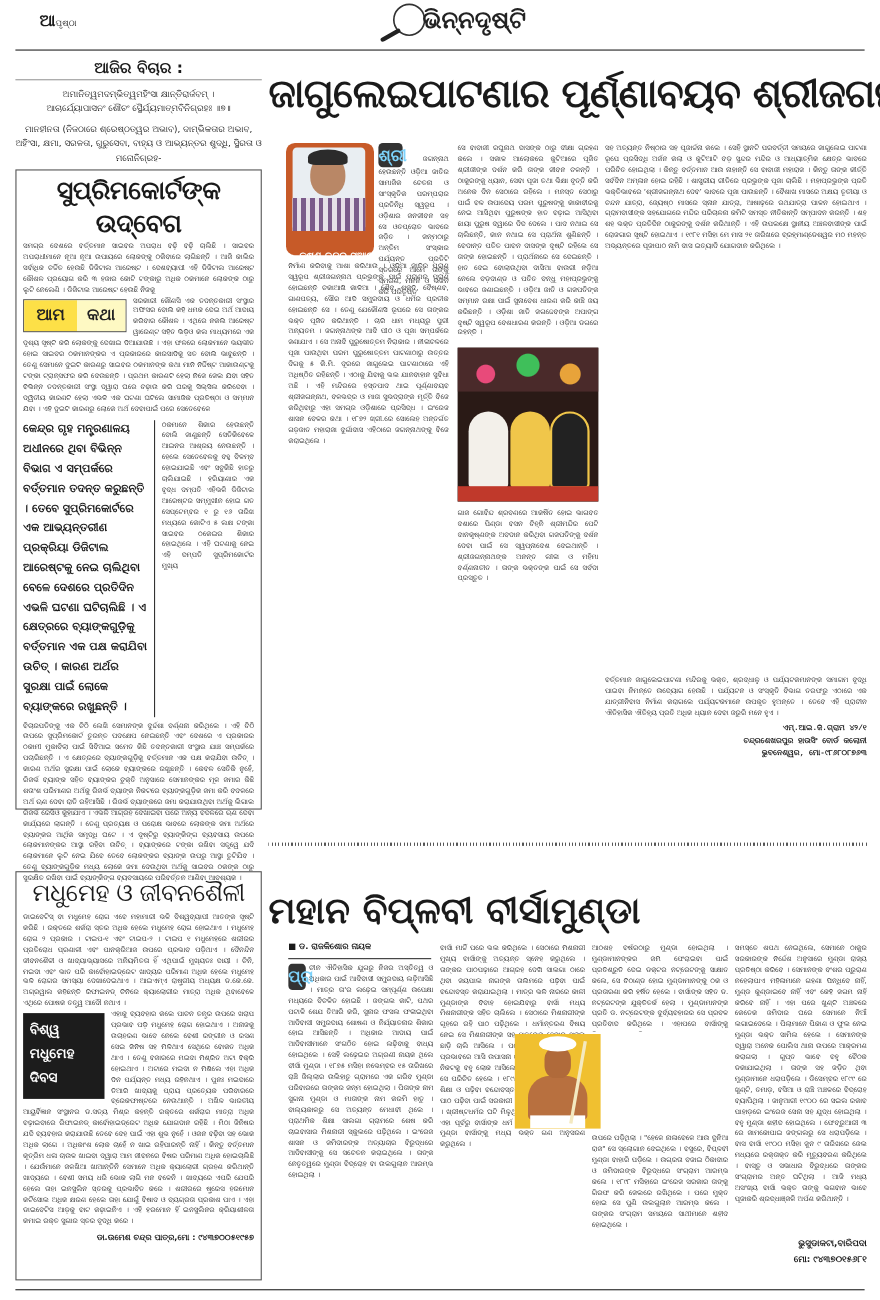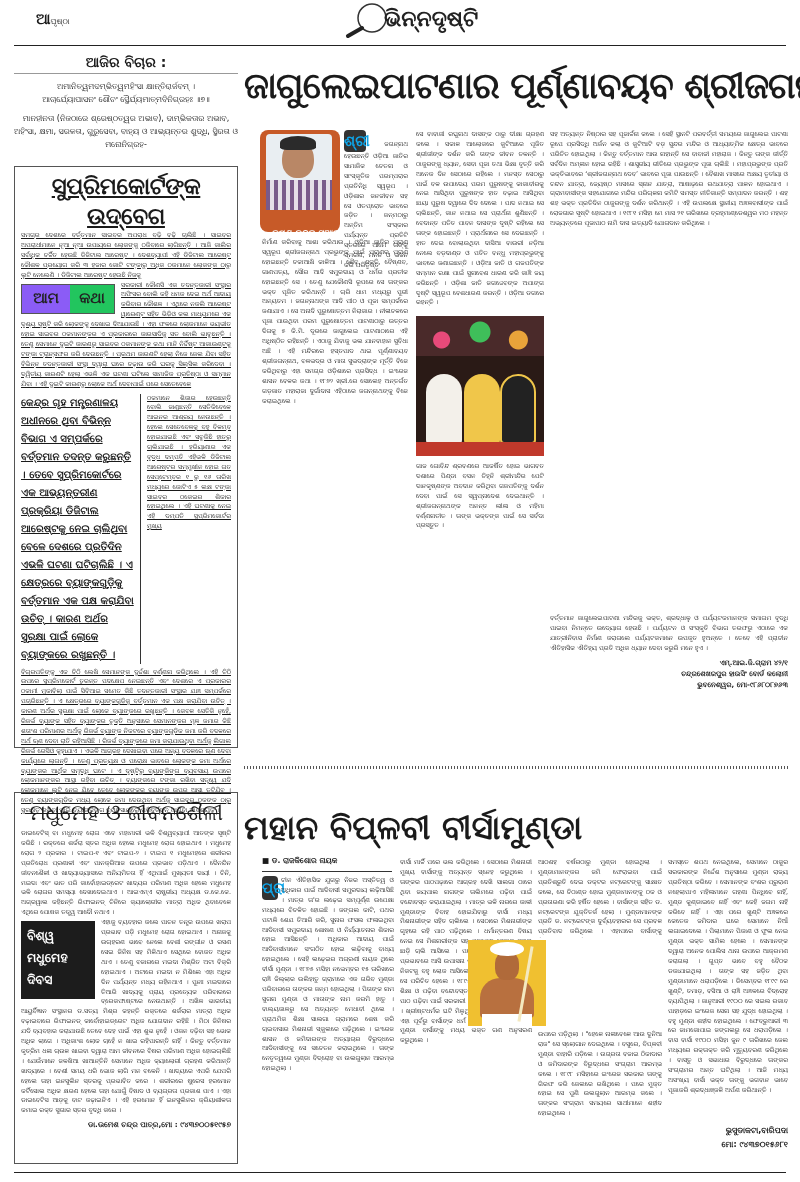--- a/index.html
+++ b/index.html
@@ -16,39 +16,39 @@
   .section-head { position: absolute; left: 330px; top: 0; width: 260px; height: 40px; }
   .section-head .lens { position: absolute; left: 0; top: 2px; width: 44px; height: 36px; }
   .section-head .txt { position: absolute; left: 40px; top: 6px; font-size: 22px; font-weight: bold; color: #222; }
 
   
   .thought { position: absolute; left: 14px; top: 50px; width: 224px; text-align: center; }
   .thought-title { font-size: 14px; font-weight: bold; padding: 4px 0 2px; border-bottom: 1.5px solid #999; }
   .thought-verse { font-size: 8px; line-height: 13px; margin-top: 6px; }
   .thought-body { font-size: 8px; line-height: 13px; margin-top: 6px; }
 
-  .sc-box { position: absolute; left: 14px; top: 166px; width: 224px; height: 582px; border: 1px solid #555; padding: 4px 6px; text-decoration: underline; }
+  .sc-box { position: absolute; left: 14px; top: 154px; width: 224px; height: 582px; border: 1px solid #555; padding: 4px 6px; }
   .sc-title { font-size: 23px; font-weight: bold; line-height: 30px; text-align: center; letter-spacing: -0.5px; }
   .body-text { font-size: 6.4px; line-height: 9.9px; text-align: justify; color: #222; }
   .ama-katha { float: left; width: 94px; height: 30px; margin: 3px 6px 3px 0; border: 1px solid #555; display: flex; }
-  .ama-katha .a { background: #8b5cf6; width: 48px; font-size: 15px; font-weight: bold; display: flex; align-items: center; justify-content: center; }
-  .ama-katha .b { background: #22c55e; flex: 1; font-size: 15px; font-weight: bold; display: flex; align-items: center; justify-content: center; }
+  .ama-katha .a { background: #fde047; width: 48px; font-size: 15px; font-weight: bold; display: flex; align-items: center; justify-content: center; }
+  .ama-katha .b { background: #fef9c3; flex: 1; font-size: 15px; font-weight: bold; display: flex; align-items: center; justify-content: center; }
   .pull-row { display: flex; margin: 4px 0; }
   .pullquote { width: 120px; font-size: 10.2px; line-height: 18px; font-weight: bold; padding-right: 6px; border-right: 1px solid #333; }
   .pull-side { flex: 1; padding-left: 6px; }
 
   
   .jag-title { position: absolute; left: 244px; top: 60px; width: 546px; font-size: 36px; font-weight: bold; letter-spacing: -1px; line-height: 52px; white-space: nowrap; }
   .author-photo { position: absolute; left: 260px; top: 130px; width: 80px; height: 102px; background: #c75a28; border-radius: 8px; overflow: hidden; }
   .author-photo .face { position: absolute; left: 6px; top: 4px; width: 66px; height: 76px; background: #e9eef2; border-radius: 4px; }
   .author-photo .head { position: absolute; left: 22px; top: 10px; width: 32px; height: 38px; background: #b98766; border-radius: 50% 50% 45% 45%; }
   .author-photo .hair { position: absolute; left: 20px; top: 6px; width: 36px; height: 14px; background: #2b2b2b; border-radius: 50% 50% 20% 20%; }
   .author-photo .shirt { position: absolute; left: 6px; top: 50px; width: 66px; height: 30px; background: repeating-linear-gradient(90deg,#7a5a8a 0 4px,#e6dfe8 4px 8px), #9b82a5; }
   .author-name { position: absolute; left: 262px; top: 228px; width: 78px; font-size: 9px; font-weight: bold; color: #fff; text-align: right; }
-  .dropcap { display: inline-block; width: 22px; height: 22px; background: #333; color: #0ea5e9; font-size: 15px; font-weight: bold; line-height: 22px; border-radius: 4px; }
+  .dropcap { display: inline-block; width: 22px; height: 22px; background: #333; color: #7dd3fc; font-size: 15px; font-weight: bold; line-height: 22px; border-radius: 4px; }
 
   .col { position: absolute; }
   .temple-img { position: absolute; left: 416px; top: 316px; width: 128px; height: 140px; background: #2a1a16; overflow: hidden; }
   .temple-img .garland { position: absolute; top: 0; left: 0; width: 100%; height: 40px; background: radial-gradient(circle at 20% 60%, #e84a7a 0 8px, transparent 9px), radial-gradient(circle at 50% 40%, #3fbf5a 0 10px, transparent 11px), radial-gradient(circle at 80% 60%, #e8a33a 0 9px, transparent 10px), #4a2a2a; }
   .temple-img .deity { position: absolute; bottom: 12px; width: 36px; height: 70px; border-radius: 18px 18px 4px 4px; }
   .temple-img .base { position: absolute; bottom: 0; left: 0; width: 100%; height: 14px; background: #c0392b; }
   .sign { text-align: right; font-size: 7px; line-height: 11px; font-weight: bold; }
 
   .hatch { position: absolute; left: 244px; top: 766px; width: 546px; height: 3px; background: repeating-linear-gradient(90deg, #555 0 1px, transparent 1px 3px); }
 
@@ -136,21 +136,21 @@
   <div class="deity" style="left:48px; background:#f0c64a;"></div>
   <div class="deity" style="left:84px; background:#222; border:2px solid #f0c64a;"></div>
   <div class="base"></div>
 </div>
 
 <div class="col body-text" style="left:416px; top:462px; width:128px; height:300px; overflow:hidden;">ଗାଜ ଗୋବିନ୍ଦ ଶ୍ରବଣରେ ଆକର୍ଷିତ ହୋଇ ଭାଗବତ ଦଶାରେ ପିଣ୍ଡା ବସନ ଚିହ୍ନି ଶ୍ରୀମନ୍ଦିର ପେଟି ଦାନକୃଷ୍ଣଙ୍କ ଅବଦାନ କରିଥିବା ଗଜପତିଙ୍କୁ ଦର୍ଶନ ଦେବା ପାଇଁ ସେ ସ୍ୱପ୍ନାଦେଶ ଦେଇଥାନ୍ତି । ଶ୍ରୀଜଗନ୍ନାଥଙ୍କ ଅନନ୍ତ ଲୀଳା ଓ ମହିମା ବର୍ଣ୍ଣନାତୀତ । ତାଙ୍କ ଭକ୍ତଙ୍କ ପାଇଁ ସେ ସର୍ବଦା ପ୍ରସ୍ତୁତ ।</div>
 
 <div class="col" style="left:550px; top:130px; width:238px; height:634px;">
   <div class="body-text" style="height:480px; overflow:hidden;">ସହ ଅତ୍ୟନ୍ତ ନିଷ୍ଠାର ସହ ପୂଜାର୍ଚ୍ଚନା କଲେ । ସେହି ସ୍ଥାନଟି ପରବର୍ତ୍ତୀ ସମୟରେ ଜାଗୁଲେଇ ପାଟଣା ରୂପେ ପ୍ରସିଦ୍ଧି ଅର୍ଜନ କଲା ଓ କୁଟିଆଟି ବଡ଼ ସୁନ୍ଦର ମନ୍ଦିର ଓ ଆଧ୍ୟାତ୍ମିକ କ୍ଷେତ୍ର ଭାବରେ ପରିଚିତ ହୋଇଥିଲା । କିନ୍ତୁ ବର୍ତ୍ତମାନ ଆଉ ନାହାନ୍ତି ସେ ବାବାଜୀ ମହାରାଜ । କିନ୍ତୁ ତାଙ୍କ କୀର୍ତ୍ତି ସର୍ବଦିନ ଅମ୍ଳାନ ହୋଇ ରହିଛି । ଶାସ୍ତ୍ରୀୟ ରୀତିରେ ପ୍ରଭୁଙ୍କ ପୂଜା ଚାଲିଛି । ମହାପ୍ରଭୁଙ୍କ ପ୍ରତି ଭକ୍ତିଭାବରେ ‘ଶ୍ରୀଜଗନ୍ନାଥ ଦେବ’ ଭାବରେ ପୂଜା ପାଉଛନ୍ତି । ବୈଶାଖ ମାସରେ ଅକ୍ଷୟ ତୃତୀୟା ଓ ଚନ୍ଦନ ଯାତ୍ରା, ଜ୍ୟେଷ୍ଠ ମାସରେ ସ୍ନାନ ଯାତ୍ରା, ଆଷାଢ଼ରେ ରଥଯାତ୍ରା ପାଳନ ହୋଇଥାଏ । ଗ୍ରାମବାସୀଙ୍କ ସହଯୋଗରେ ମନ୍ଦିର ପରିଚାଳନା କମିଟି ସମସ୍ତ ନୀତିକାନ୍ତି ସମ୍ପାଦନ କରନ୍ତି । ଶହ ଶହ ଭକ୍ତ ପ୍ରତିଦିନ ଠାକୁରଙ୍କୁ ଦର୍ଶନ କରିଥାନ୍ତି । ଏହି ଉପଲକ୍ଷେ ସ୍ଥାନୀୟ ଅଞ୍ଚଳବାସୀଙ୍କ ପାଇଁ ରୋଜଗାର ସୃଷ୍ଟି ହୋଇଥାଏ । ୧୯୮୧ ମସିହା ମେ ମାସ ୨୧ ତାରିଖରେ ବ୍ରହ୍ମାଣ୍ଡେଶ୍ୱର ମଠ ମହନ୍ତ ଅଭ୍ୟନ୍ତରେ ପୂଜାପାଠ ନାମି ଦାସ ଇତ୍ୟାଦି ଯୋଗଦାନ କରିଥିଲେ ।</div>
   <div class="body-text" style="margin-top:4px;">ବର୍ତ୍ତମାନ ଜାଗୁଲେଇପାଟଣା ମନ୍ଦିରକୁ ଭକ୍ତ, ଶ୍ରଦ୍ଧାଳୁ ଓ ପର୍ଯ୍ୟଟକମାନଙ୍କ ସମାଗମ ବୃଦ୍ଧି ପାଇବା ନିମନ୍ତେ ଉଦ୍ୟୋଗ ହେଉଛି । ପର୍ଯ୍ୟଟନ ଓ ସଂସ୍କୃତି ବିଭାଗ ତରଫରୁ ଏଠାରେ ଏକ ଯାତ୍ରୀନିବାସ ନିର୍ମାଣ କରାଗଲେ ପର୍ଯ୍ୟଟକମାନେ ଉପକୃତ ହୁଅନ୍ତେ । ତେବେ ଏହି ପ୍ରାଚୀନ ଐତିହାସିକ ଐତିହ୍ୟ ପ୍ରତି ଅଧିକ ଧ୍ୟାନ ଦେବା ଜରୁରି ମନେ ହୁଏ ।</div>
-  <div class="sign" style="margin-top:4px;">
+  <div class="sign" style="margin-top:4px;font-family:Liberation Mono, monospace;">
     <div>ଏମ୍.ଆଇ.ଜି.ଗ୍ରାମ ୪୨/୧</div>
     <div>ଚନ୍ଦ୍ରଶେଖରପୁର ହାଉସିଂ ବୋର୍ଡ କଲୋନୀ</div>
     <div>ଭୁବନେଶ୍ୱର, ମୋ-୯୮୬୮୦୮୭୬୩</div>
   </div>
 </div>
 
 <div class="hatch"></div>
 
 <div class="dia-box">
   <div class="dia-title">ମଧୁମେହ ଓ ଜୀବନଶୈଳୀ</div>

